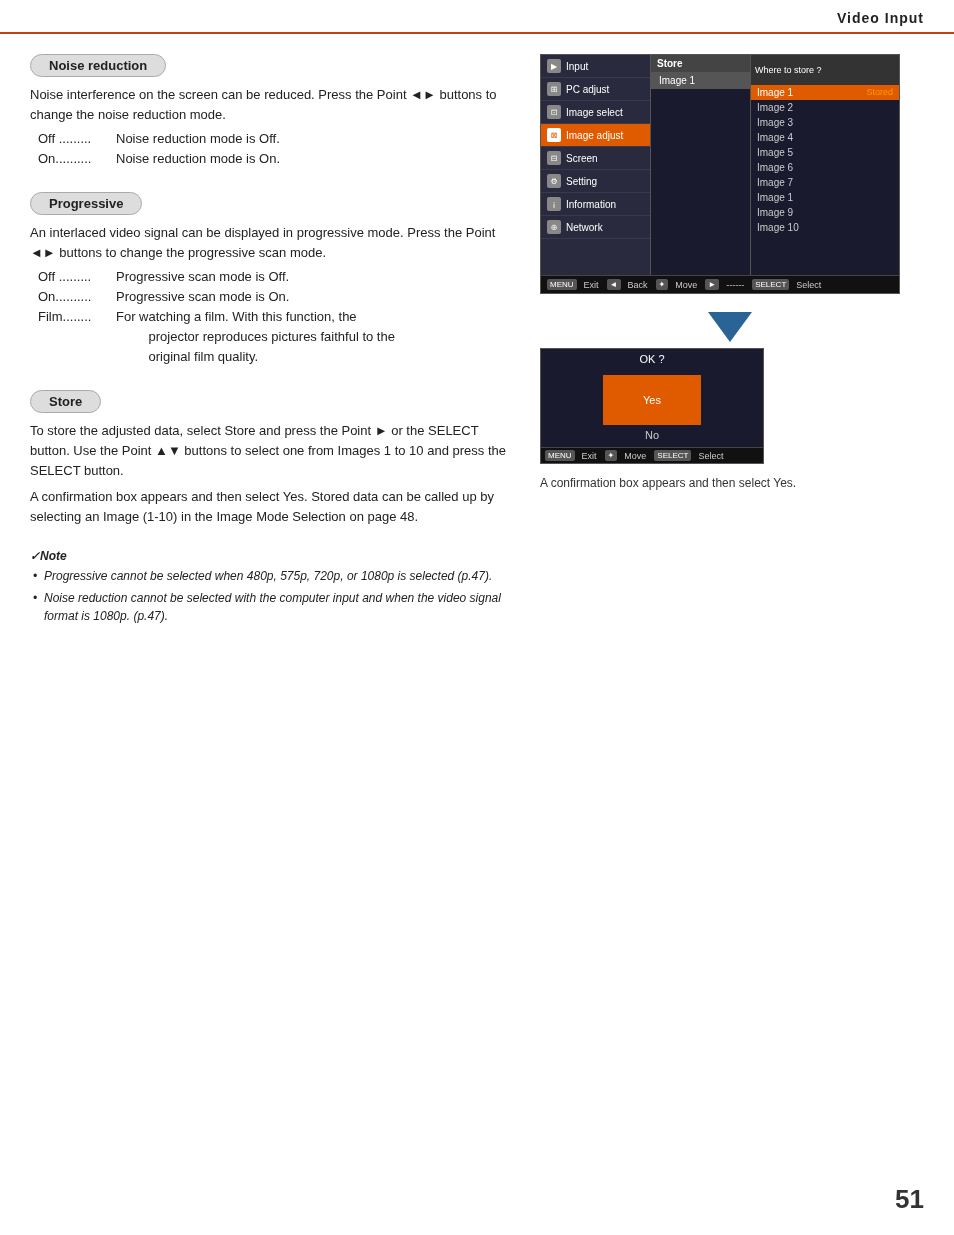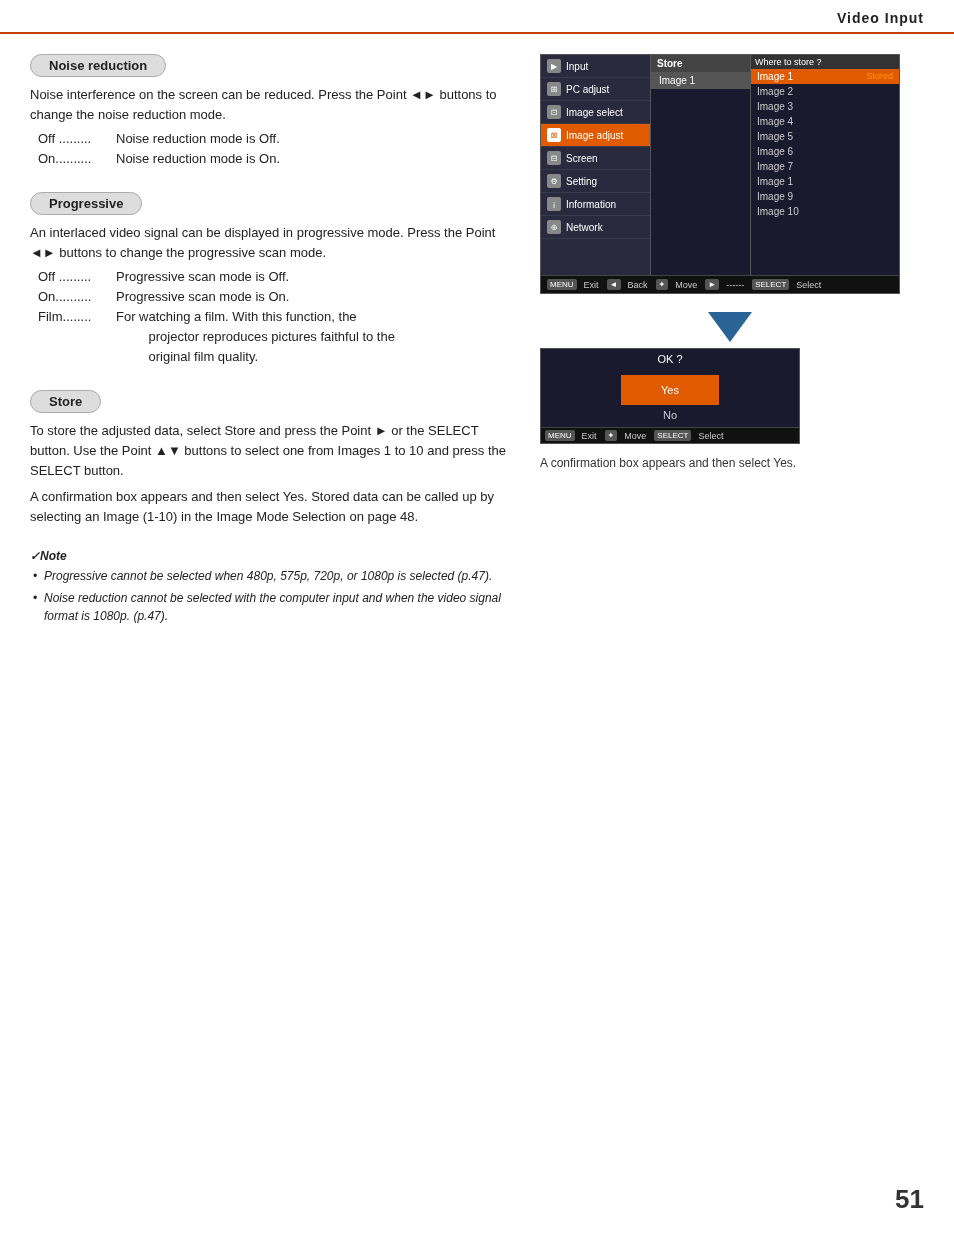--- a/index.html
+++ b/index.html
@@ -186,21 +186,21 @@
 
     .menu-right {
       flex: 1;
       background: #1a1a2e;
     }
 
     .menu-right-header {
       display: flex;
       background: #333;
       font-size: 9px;
-      padding: 2px 4px;
+      padding: 10px 4px;
       justify-content: space-between;
     }
 
     .menu-right-item {
       padding: 2px 6px;
       font-size: 10px;
       color: #ccc;
     }
 
     .menu-right-item.highlight {
@@ -254,34 +254,34 @@
       border-right: 22px solid transparent;
       border-top: 30px solid #2a6496;
     }
 
     
     .confirm-box {
       border: 1px solid #555;
       background: #1a1a2e;
       color: #fff;
       font-size: 11px;
-      width: 260px;
+      width: 224px;
       margin-bottom: 10px;
     }
 
     .confirm-ok {
       padding: 4px;
       text-align: center;
       font-size: 11px;
     }
 
     .confirm-yes {
       background: #e05a00;
       color: #fff;
-      padding: 9px 40px;
+      padding: 19px 40px;
       text-align: center;
       font-size: 11px;
       margin: 2px 10px;
     }
 
     .confirm-no {
       color: #ccc;
       text-align: center;
       font-size: 11px;
       padding: 2px 10px;

